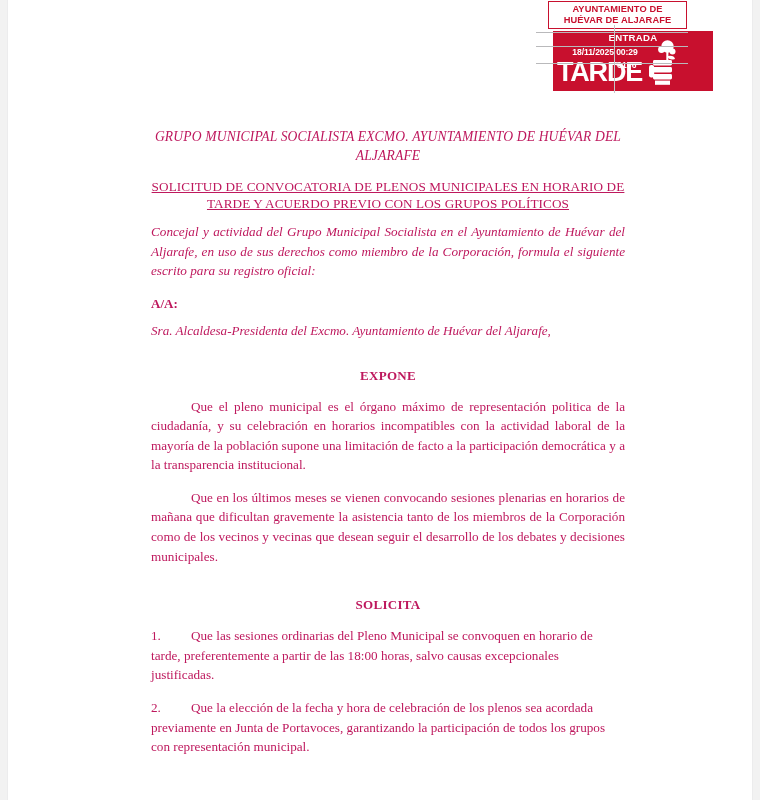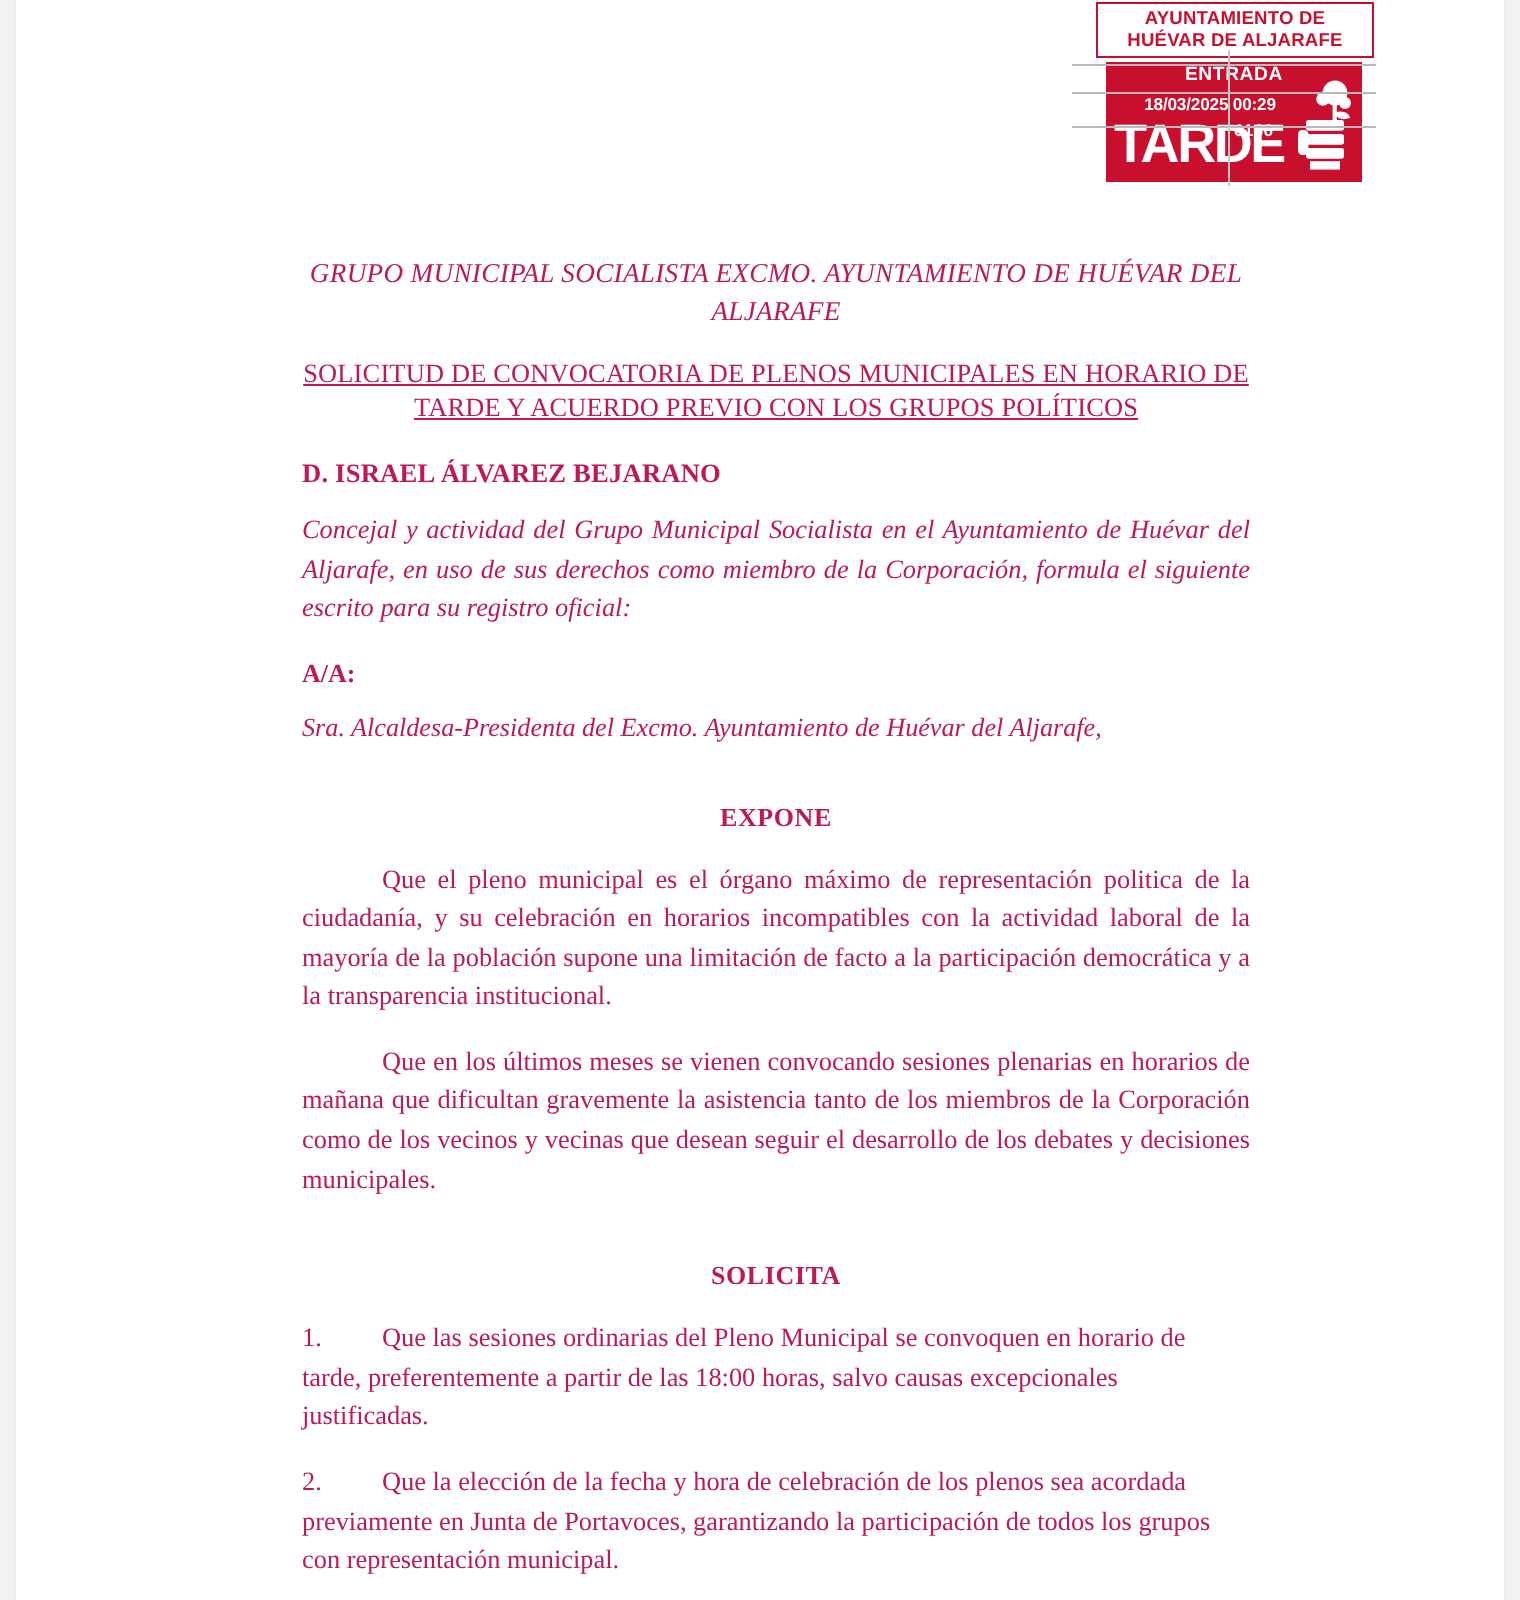--- a/index.html
+++ b/index.html
@@ -46,20 +46,21 @@
     padding: 2px 0 2.5px 0;
   }
   .stamp-body {
     position: relative;
     margin-top: 1.5px;
     margin-left: 5px;
     width: 128px;
     height: 60px;
     background: #c8102e;
     overflow: hidden;
+    padding-left: 32px;
   }
   .stamp-entrada {
     position: absolute;
     top: 1px;
     left: 0;
     right: 0;
     text-align: center;
     color: #ffffff;
     font-family: "Liberation Sans", sans-serif;
     font-weight: bold;
@@ -207,21 +208,21 @@
 <div id="page-sheet">
 
   <div id="stamp">
     <div class="stamp-header">
       <div>AYUNTAMIENTO DE</div>
       <div>HUÉVAR DE ALJARAFE</div>
     </div>
 
     <div class="stamp-body">
       <div class="stamp-entrada">ENTRADA</div>
-      <div class="stamp-date">18/03/2025 00:29</div>
+      <div class="stamp-date">18/11/2025 00:29</div>
       <div class="stamp-psoe">TARDE</div>
       <div class="stamp-regnum">6166</div>
 
       <svg class="stamp-emblem" viewBox="0 0 32 47">
         <g fill="#ffffff">
 
           <circle cx="20.5" cy="7.5" r="6.2"></circle>
           <circle cx="14.5" cy="10.5" r="3.4"></circle>
           <circle cx="25.5" cy="12.5" r="3.0"></circle>
 
@@ -245,21 +246,20 @@
     <div class="stamp-rule r3"></div>
     <div class="stamp-vrule"></div>
   </div>
 
   <div id="doc">
 
     <div class="org-title">GRUPO MUNICIPAL SOCIALISTA EXCMO. AYUNTAMIENTO DE HUÉVAR DEL ALJARAFE</div>
 
     <div class="doc-subject">SOLICITUD DE CONVOCATORIA DE PLENOS MUNICIPALES EN HORARIO DE TARDE Y ACUERDO PREVIO CON LOS GRUPOS POLÍTICOS</div>
 
-    <div class="signer-name">D. ISRAEL ÁLVAREZ BEJARANO</div>
 
     <div class="intro">Concejal y actividad del Grupo Municipal Socialista en el Ayuntamiento de Huévar del Aljarafe, en uso de sus derechos como miembro de la Corporación, formula el siguiente escrito para su registro oficial:</div>
 
     <div class="attn-label">A/A:</div>
     <div class="attn-value">Sra. Alcaldesa-Presidenta del Excmo. Ayuntamiento de Huévar del Aljarafe,</div>
 
     <div class="section-heading" id="expone-heading">EXPONE</div>
 
     <div class="body-par">Que el pleno municipal es el órgano máximo de representación politica de la ciudadanía, y su celebración en horarios incompatibles con la actividad laboral de la mayoría de la población supone una limitación de facto a la participación democrática y a la transparencia institucional.</div>
     <div class="body-par">Que en los últimos meses se vienen convocando sesiones plenarias en horarios de mañana que dificultan gravemente la asistencia tanto de los miembros de la Corporación como de los vecinos y vecinas que desean seguir el desarrollo de los debates y decisiones municipales.</div>

